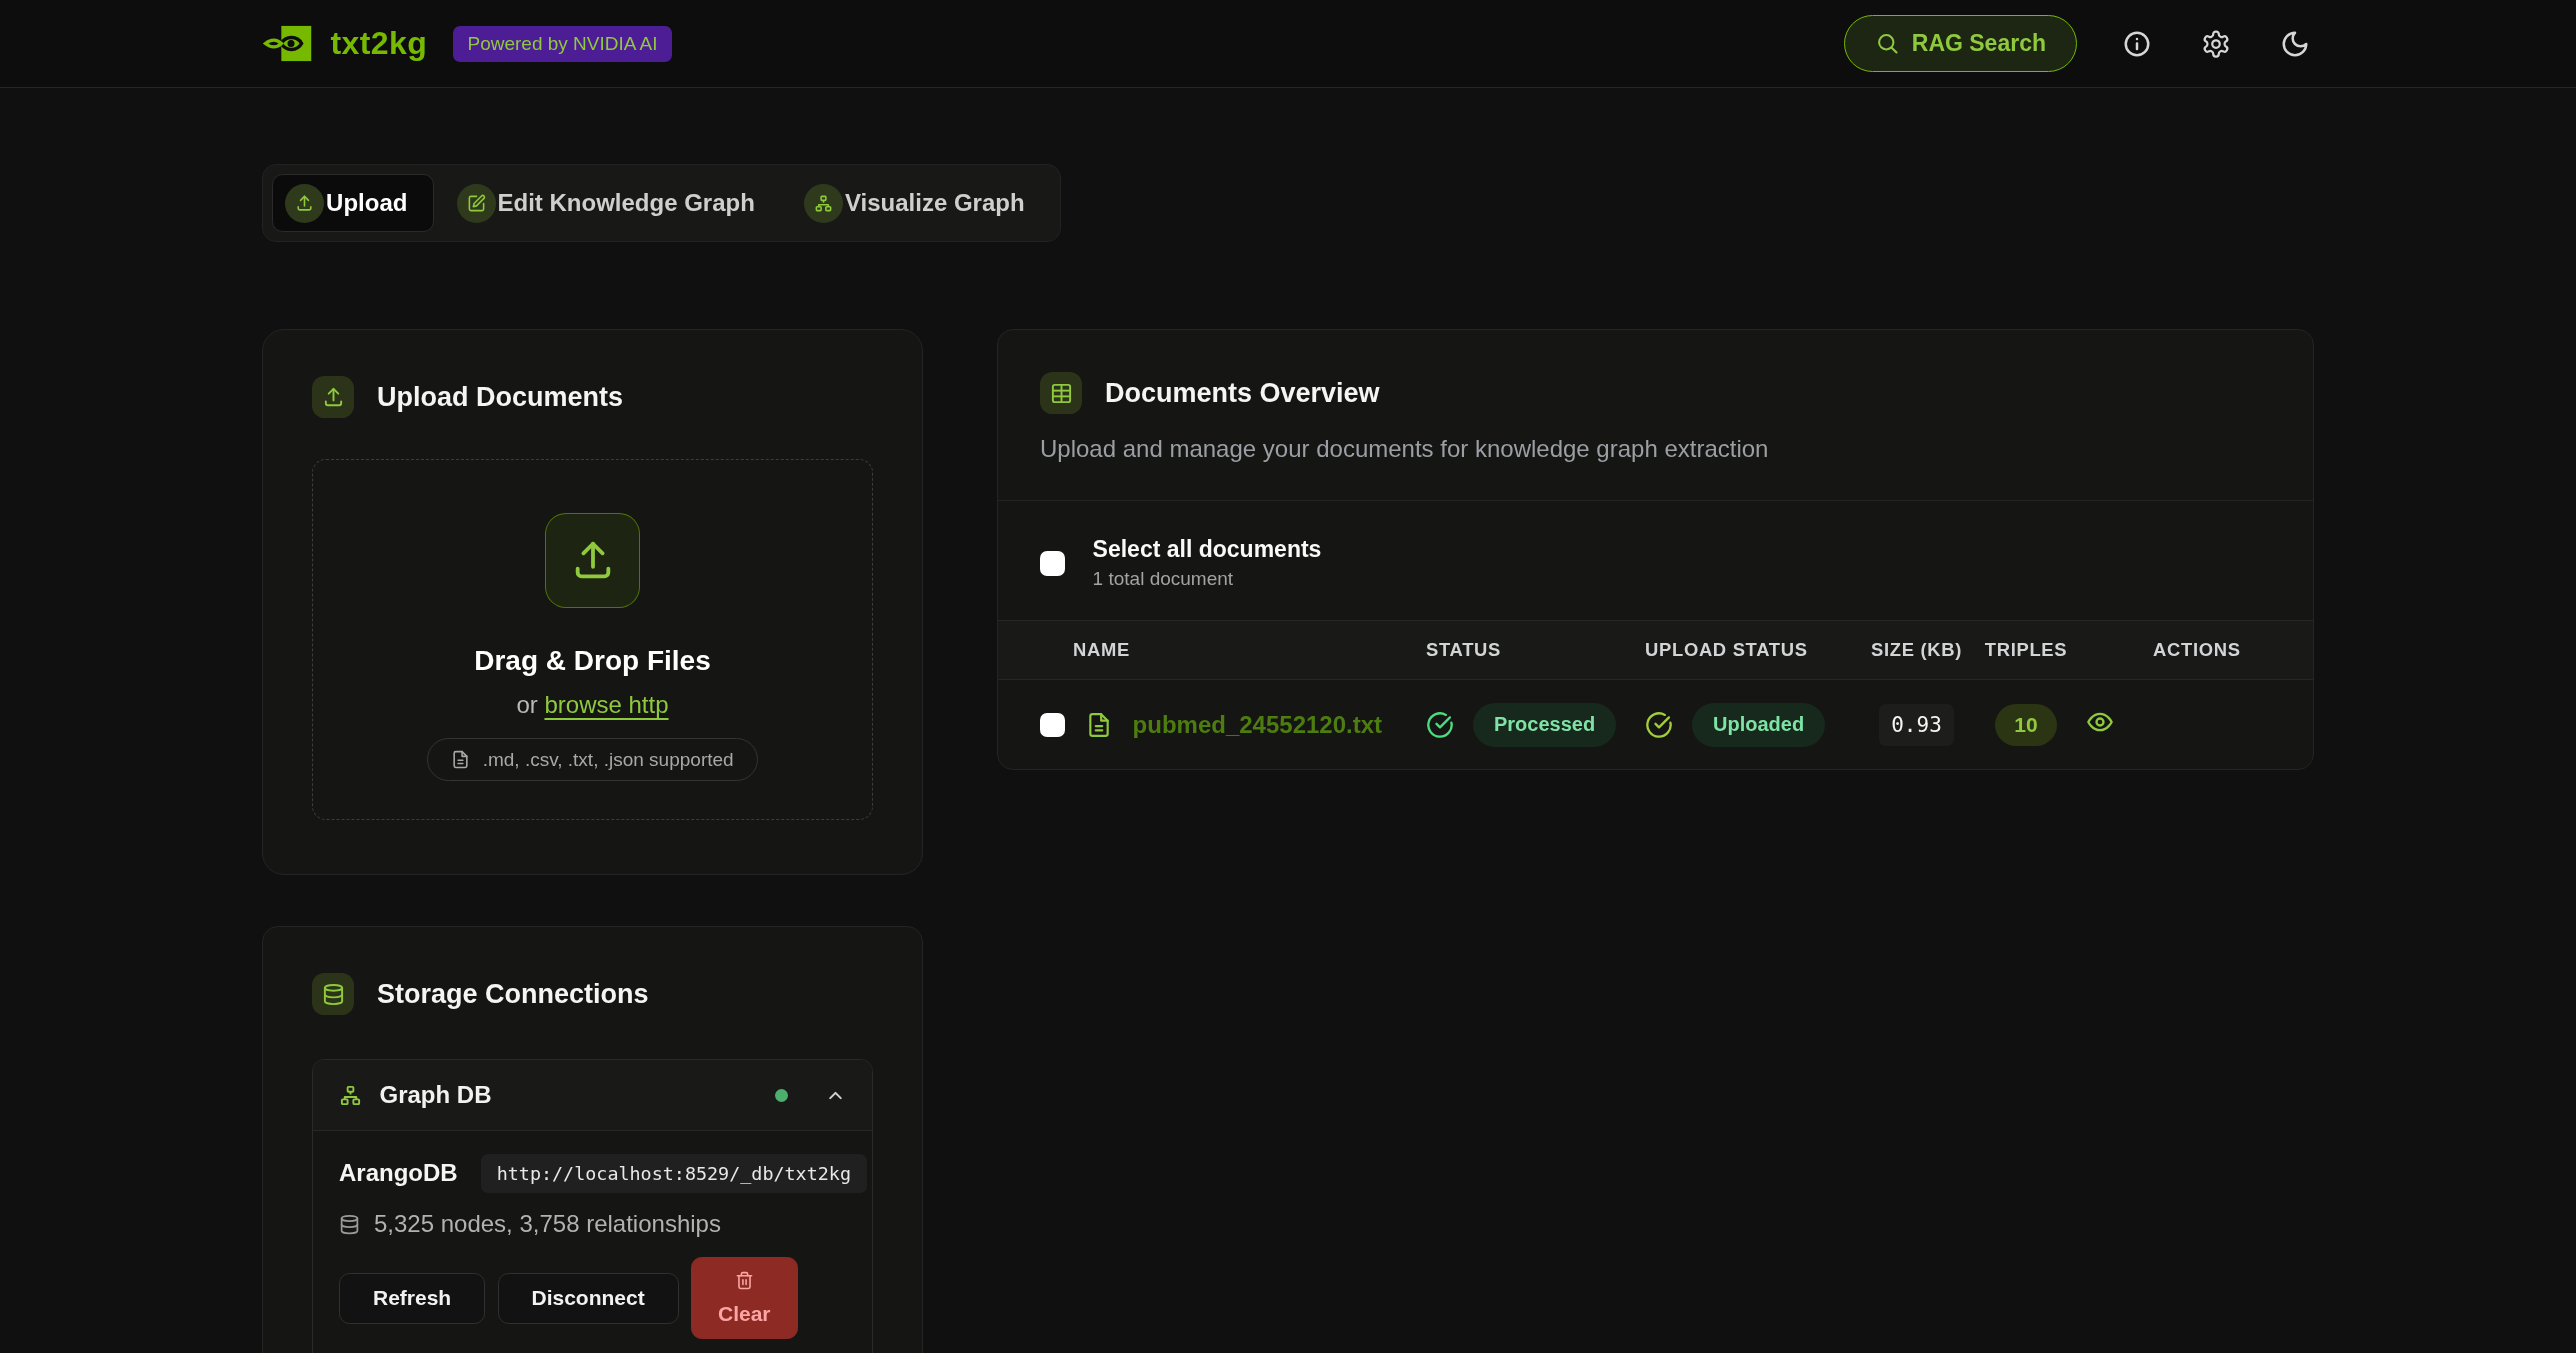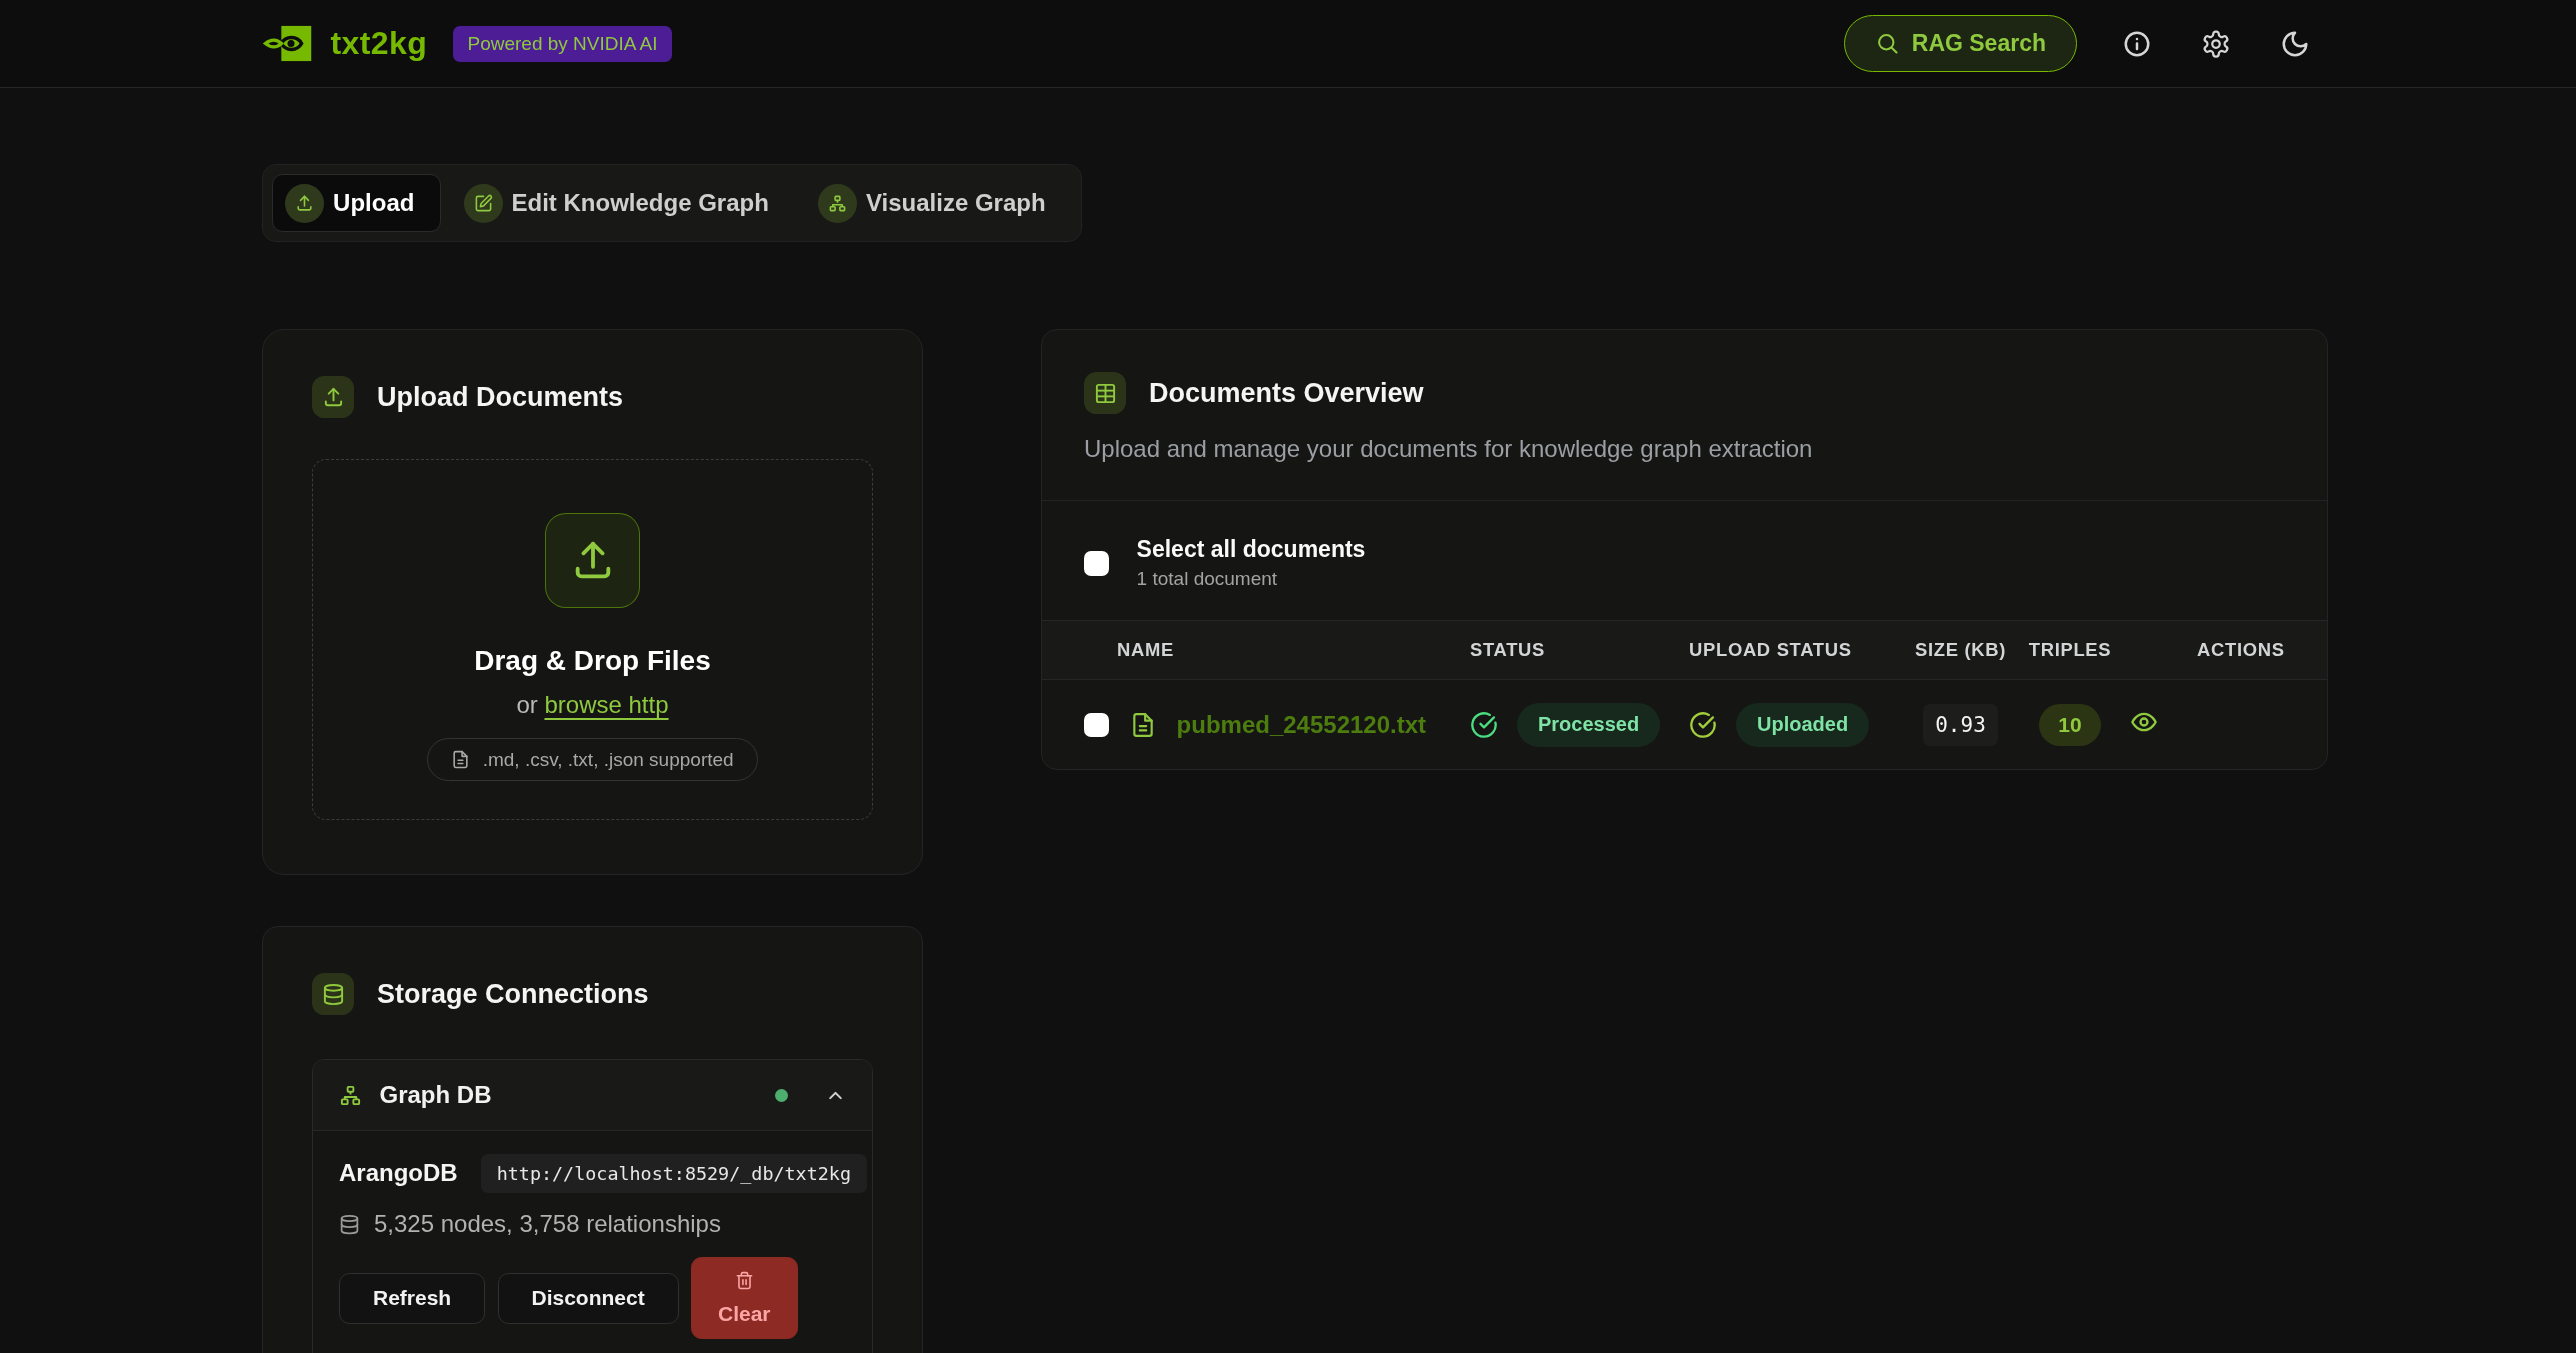--- a/index.html
+++ b/index.html
@@ -65,21 +65,21 @@
   .tabbar {
     display: inline-flex;
     align-items: center;
     gap: 8.8px;
     background: #181817;
     border: 0.9px solid #222222;
     border-radius: 14px;
     padding: 8.8px;
   }
   .tab {
-    display: inline-flex; align-items: center; gap: 9px;
+    display: inline-flex; align-items: center; gap: 2px;
     padding: 8.8px 26px 8.8px 12.3px;
     border-radius: 10.5px;
     border: 0.9px solid transparent;
     color: #cfcfcf;
     font-size: 24px; font-weight: 600;
     cursor: pointer;
     background: transparent;
     font-family: inherit;
   }
   .tab.active {
@@ -91,21 +91,21 @@
   .tab-ic {
     width: 39px; height: 39px; border-radius: 50%;
     background: #2f3a1d;
     display: inline-flex; align-items: center; justify-content: center;
     color: #8fc93e;
   }
   .tab-ic svg { width: 19px; height: 19px; }
 
   .grid { display: flex; gap: 74px; margin-top: 87px; align-items: flex-start; }
   .col-left { width: 661px; display: flex; flex-direction: column; gap: 51px; }
-  .col-right { width: 1317px; margin-left: 44px; }
+  .col-right { width: 1317px; }
 
   .card {
     background: #151514;
     border: 0.9px solid #242424;
     border-radius: 16px;
   }
 
   .card-head { display: flex; align-items: center; gap: 23px; }
   .head-ic {
     width: 42px; height: 42px; border-radius: 12.3px;

